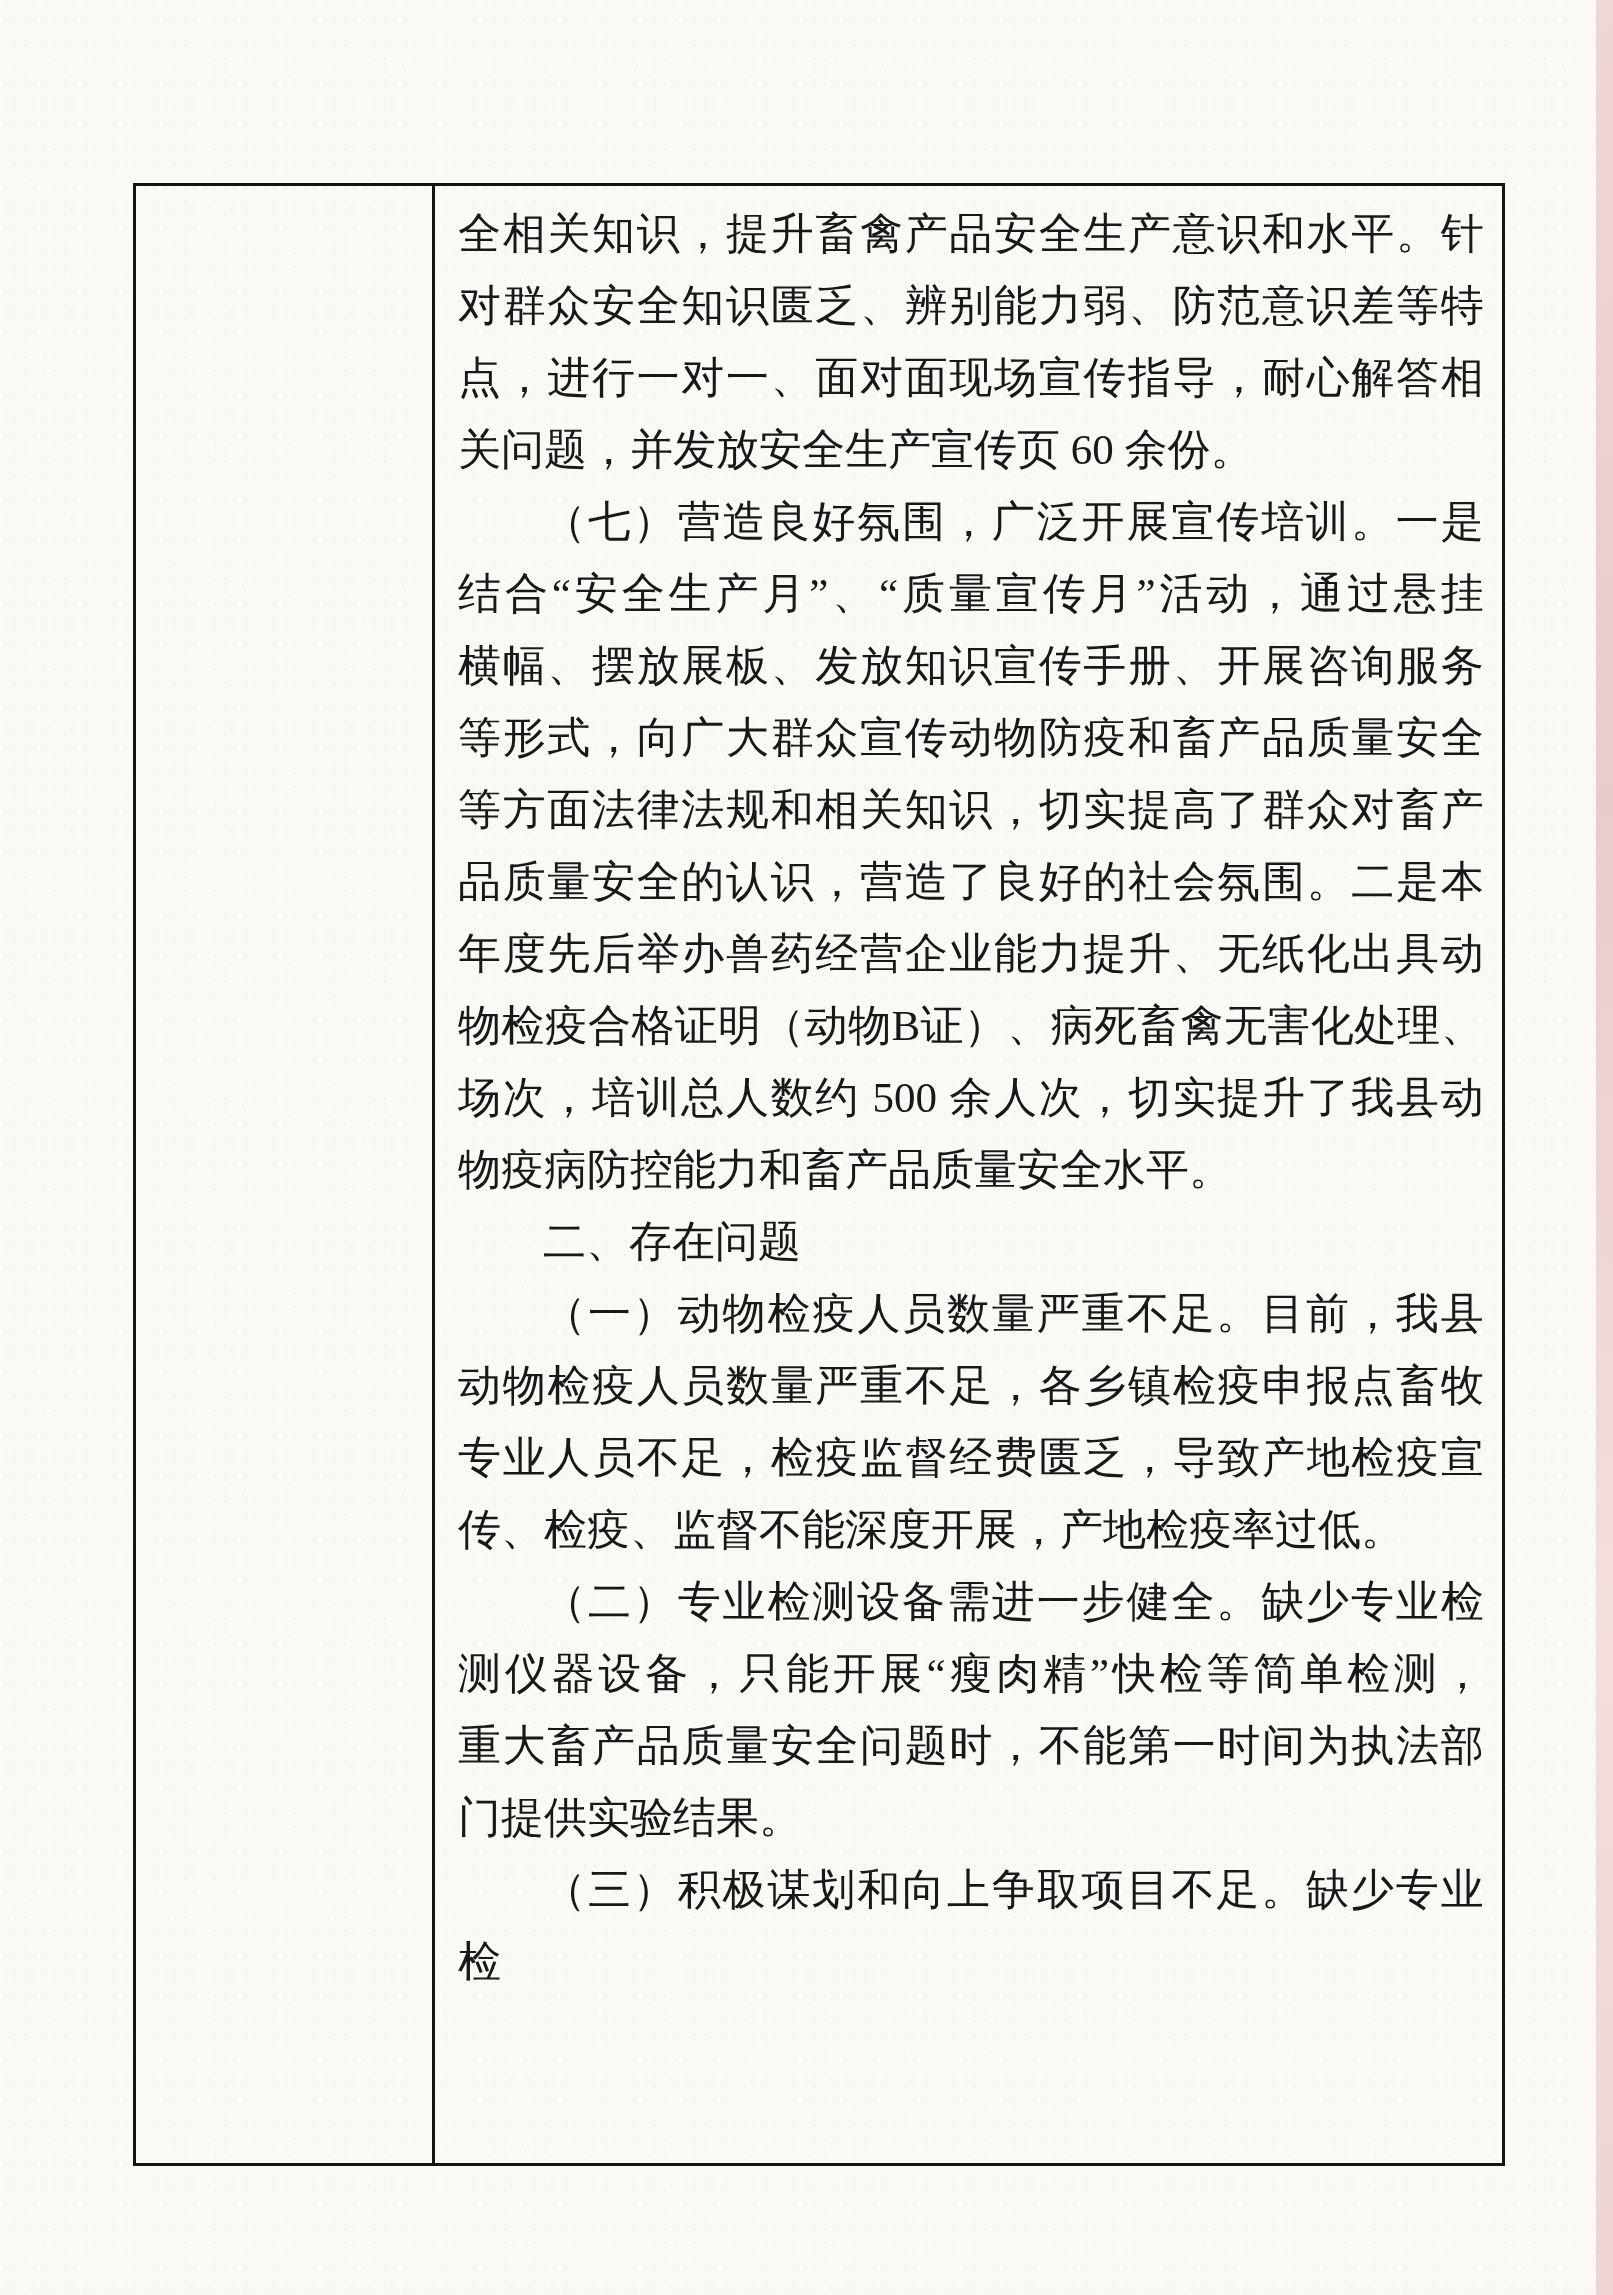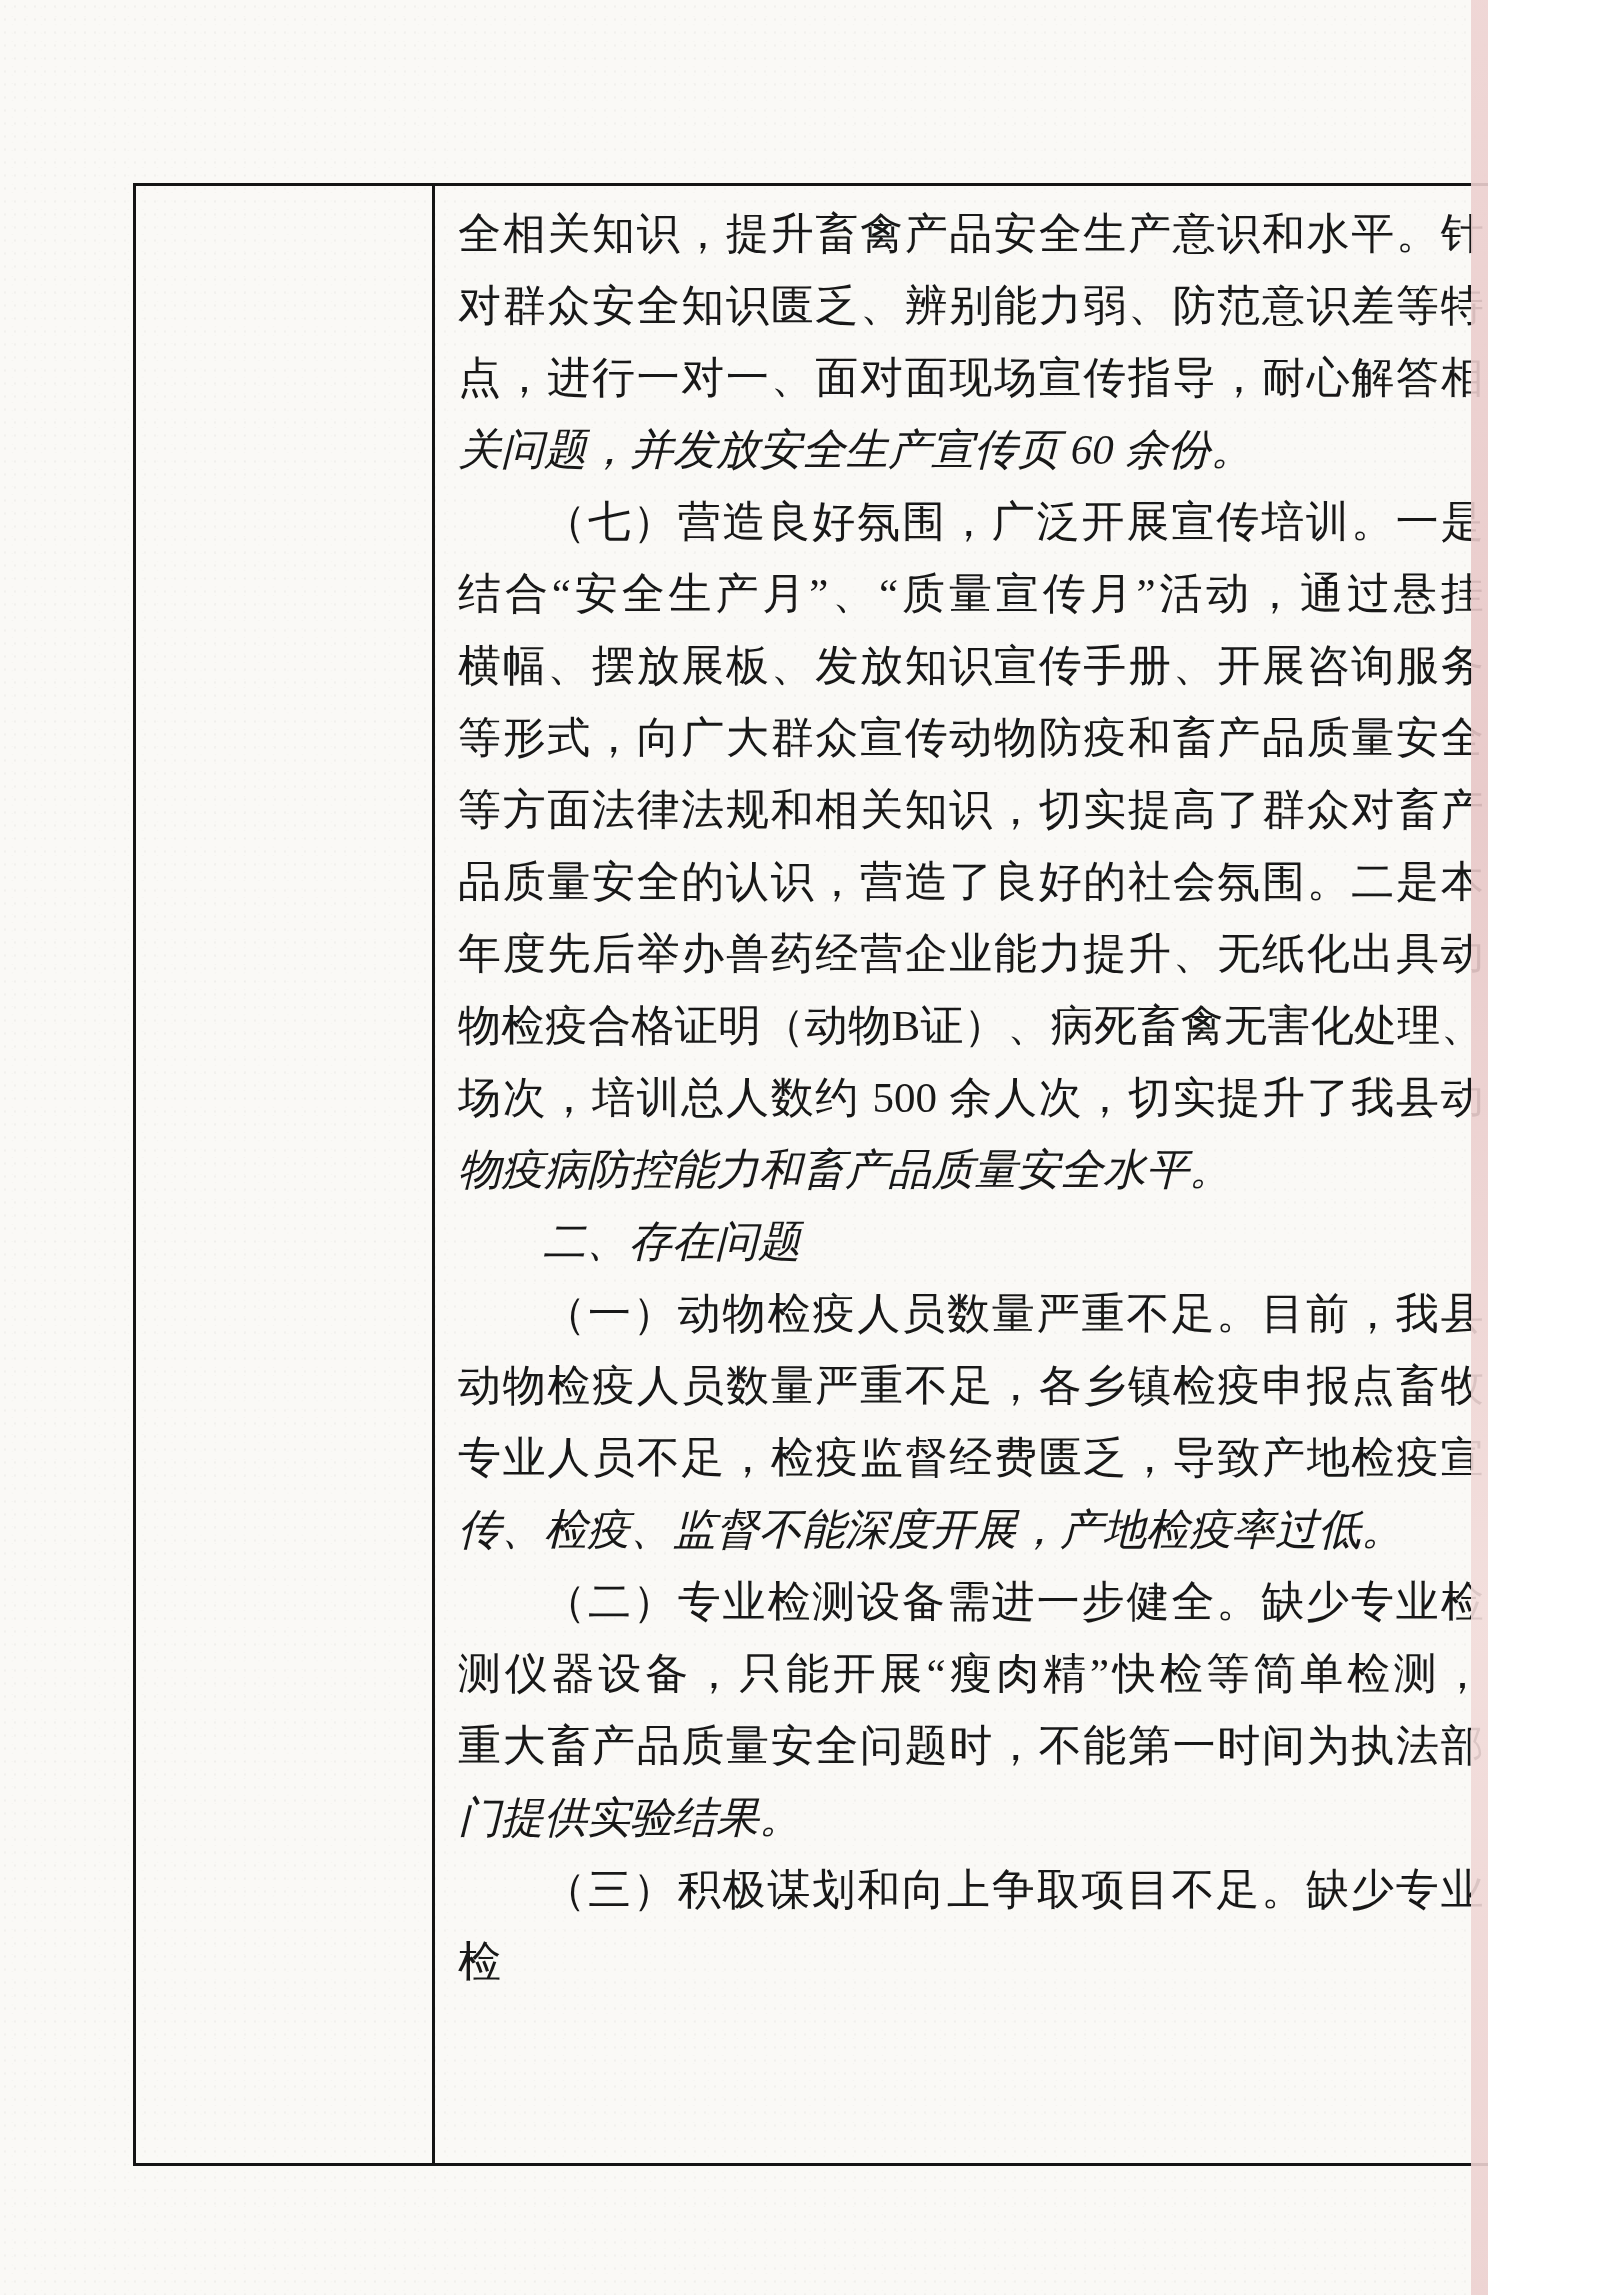--- a/index.html
+++ b/index.html
@@ -2,21 +2,21 @@
 <html style="--paper: #faf9f6; --ink: #181818; --line: #141414; --edge: #eed3d2;font-size:12.2px"><head>
 <meta charset="utf-8">
 <style>
   html, body {
     margin: 0;
     padding: 0;
     background: #ffffff;
   }
   .page {
     position: relative;
-    width: 1488px;
+    width: 1613px;
     height: 2295px;
     background: var(--paper, #faf9f6);
     overflow: hidden;
     font-family: "Liberation Serif", "DejaVu Serif", serif;
   }
   
   .speckle {
     position: absolute;
     inset: 0;
     background-image:
@@ -54,21 +54,20 @@
     line-height: 72px;
     color: var(--ink, #181818);
     text-align: justify;
     text-align-last: justify;
     text-justify: inter-character;
     white-space: normal;
   }
   .line.nofill {
     text-align: center;
     text-align-last: left;
-    font-style: italic;
   }
   .line.indent {
     text-indent: 85px;
   }
   
   .scan-edge {
     position: absolute;
     top: 0;
     right: 0;
     width: 17px;

